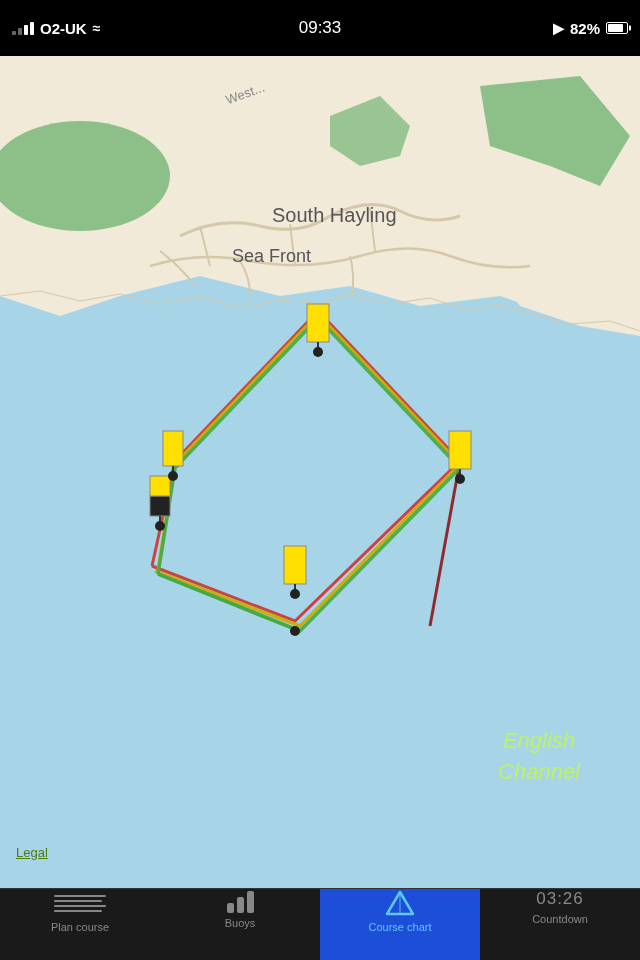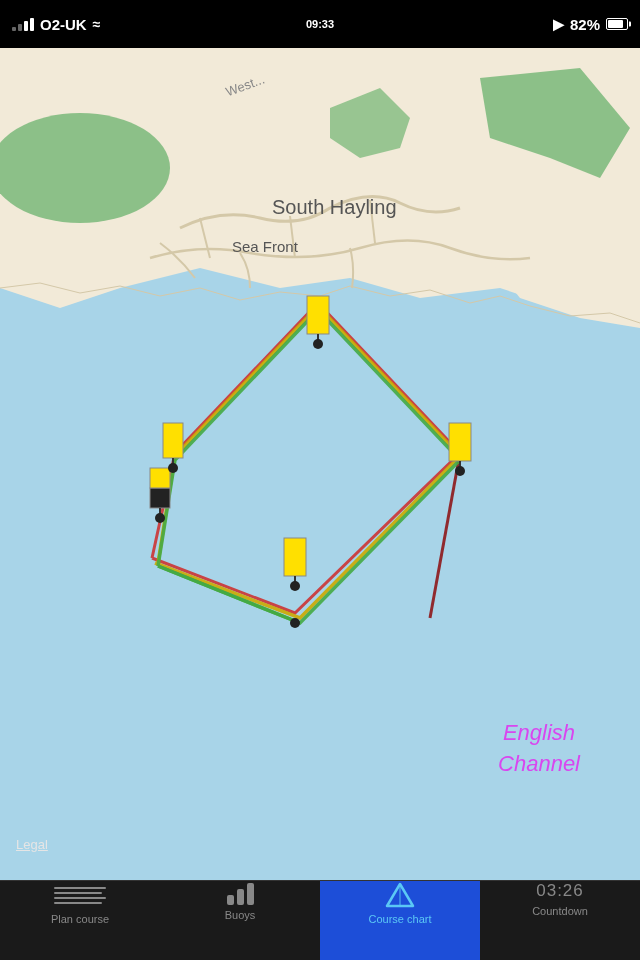--- a/index.html
+++ b/index.html
@@ -1,34 +1,34 @@
 <!DOCTYPE html>
 <html><head>
   <meta charset="utf-8">
   <style>
     * { margin: 0; padding: 0; box-sizing: border-box; }
     body { width: 640px; height: 960px; overflow: hidden; font-family: -apple-system, 'Helvetica Neue', Arial, sans-serif; background: #000; }
 
     
     #status-bar {
       width: 640px;
-      height: 48px;
+      height: 56px;
       background: #000;
       display: flex;
       align-items: center;
       justify-content: space-between;
       padding: 0 12px;
       color: #fff;
       font-size: 15px;
       font-weight: 600;
       position: relative;
       z-index: 10;
     }
     .status-left { display: flex; align-items: center; gap: 6px; }
-    .status-center { position: absolute; left: 50%; transform: translateX(-50%); font-size: 11px; font-weight: 700; }
+    .status-center { position: absolute; left: 50%; transform: translateX(-50%); font-size: 17px; font-weight: 400; }
     .status-right { display: flex; align-items: center; gap: 6px; }
 
     
     .signal-bars { display: flex; align-items: flex-end; gap: 2px; }
     .signal-bars span { background: #fff; border-radius: 1px; width: 4px; }
     .signal-bars span:nth-child(1) { height: 4px; opacity: 0.4; }
     .signal-bars span:nth-child(2) { height: 7px; opacity: 0.4; }
     .signal-bars span:nth-child(3) { height: 10px; }
     .signal-bars span:nth-child(4) { height: 13px; }
 
@@ -65,32 +65,32 @@
       font-style: italic;
       font-weight: 400;
       pointer-events: none;
     }
 
     
     .legal-link {
       position: absolute;
       bottom: 28px;
       left: 16px;
-      color: #e5e5e5;
+      color: #4d7c0f;
       font-size: 13px;
       text-decoration: underline;
       z-index: 5;
     }
 
     
     .english-channel {
       position: absolute;
       bottom: 100px;
       right: 60px;
-      color: #d946ef;
+      color: #bef264;
       font-size: 22px;
       font-style: italic;
       text-align: center;
       line-height: 1.4;
       z-index: 5;
     }
 
     
     #course-svg {
       position: absolute;
@@ -214,21 +214,21 @@
     <path d="M200,170 L210,210" fill="none" stroke="#d4c8a8" stroke-width="2"></path>
     <path d="M290,168 L295,210" fill="none" stroke="#d4c8a8" stroke-width="2"></path>
     <path d="M370,152 L375,195" fill="none" stroke="#d4c8a8" stroke-width="2"></path>
 
     <path d="M160,195 Q180,210 195,230" fill="none" stroke="#d4c8a8" stroke-width="2"></path>
     <path d="M240,205 Q250,220 250,240" fill="none" stroke="#d4c8a8" stroke-width="2"></path>
     <path d="M350,200 Q355,218 352,240" fill="none" stroke="#d4c8a8" stroke-width="2"></path>
   </svg>
 
   <div class="map-label" style="top:148px;left:272px;font-style:normal;color:#555;font-size:20px;z-index:3;">South Hayling</div>
-  <div class="map-label" style="top:190px;left:232px;font-style:normal;color:#555;font-size:15px;z-index:3;">Sea Front</div>
+  <div class="map-label" style="top:190px;left:232px;font-style:normal;color:#555;font-size:18px;z-index:3;">Sea Front</div>
 
   <div style="position:absolute;top:30px;left:225px;color:#888;font-size:13px;z-index:3;transform:rotate(-20deg);">West...</div>
 
   <svg id="course-svg">
 
     <polyline points="152,510 295,565 460,405 318,255 175,405 152,510" fill="none" stroke="#cc3333" stroke-width="3" opacity="0.9"></polyline>
 
     <line x1="460" y1="405" x2="430" y2="570" stroke="#8B0000" stroke-width="3" opacity="0.8"></line>
 
     <polyline points="155,515 300,570 460,408 318,258 175,408 158,515" fill="none" stroke="#ccaa00" stroke-width="3.5" opacity="0.9"></polyline>

